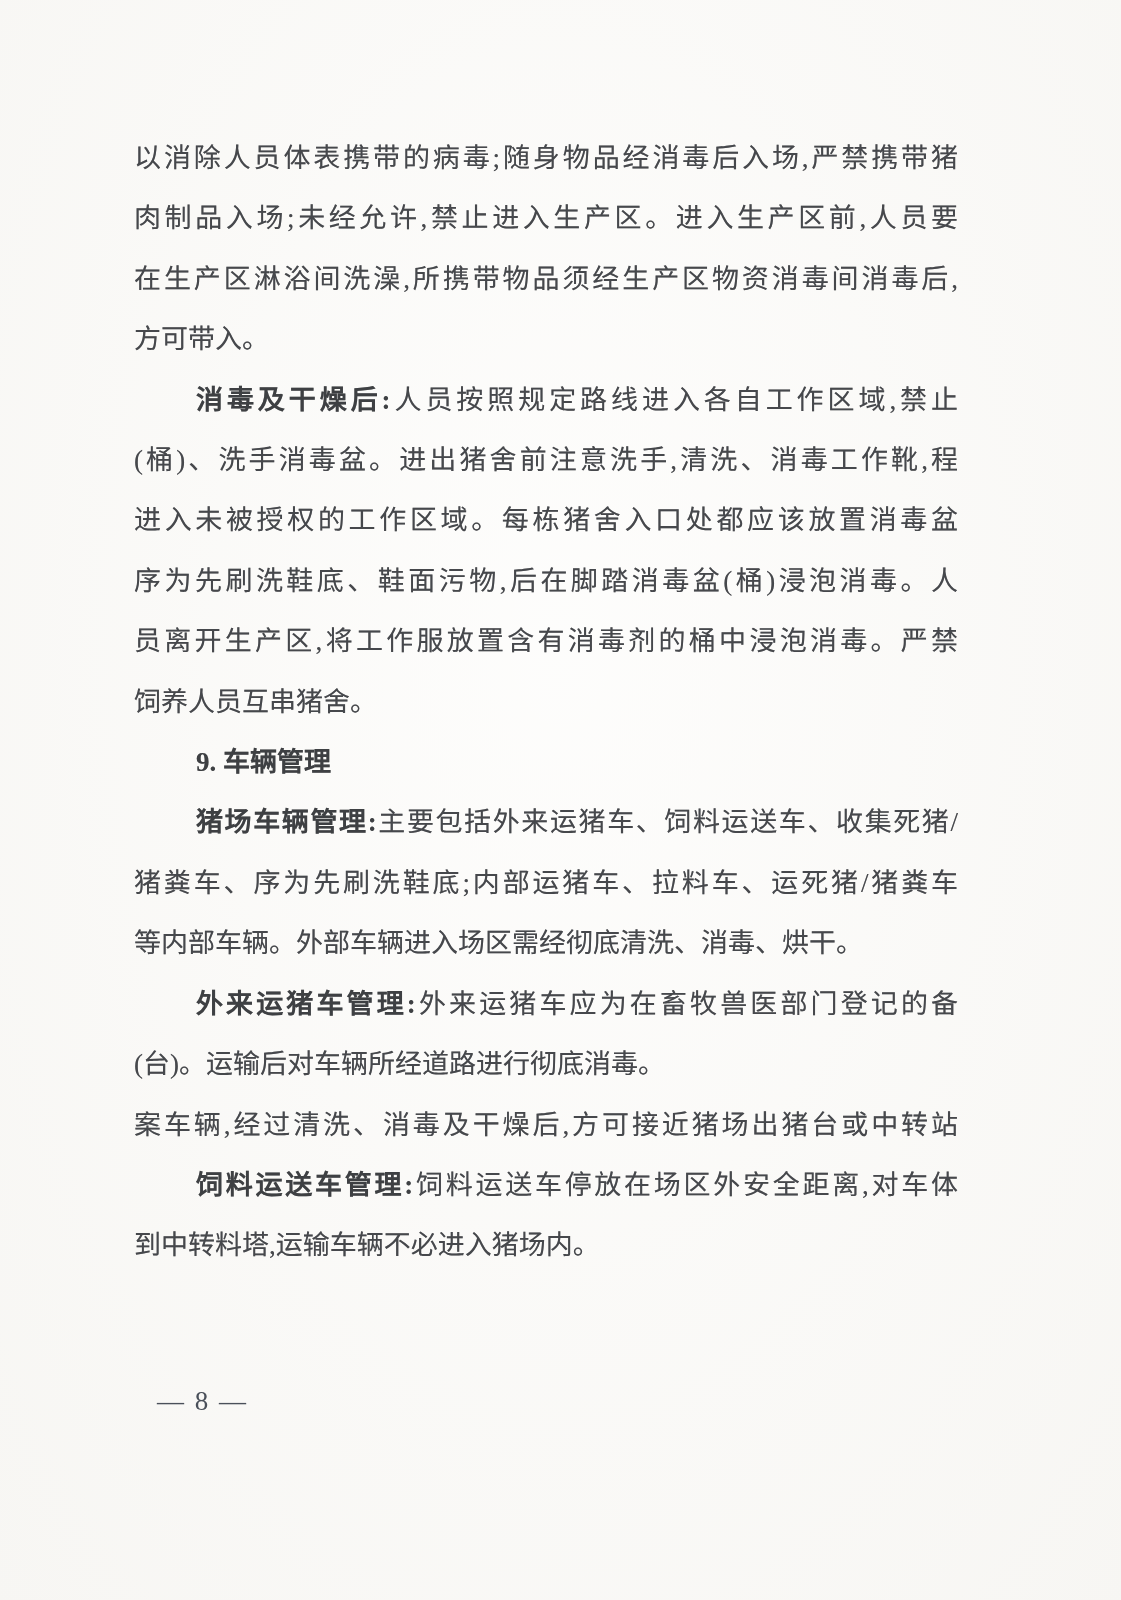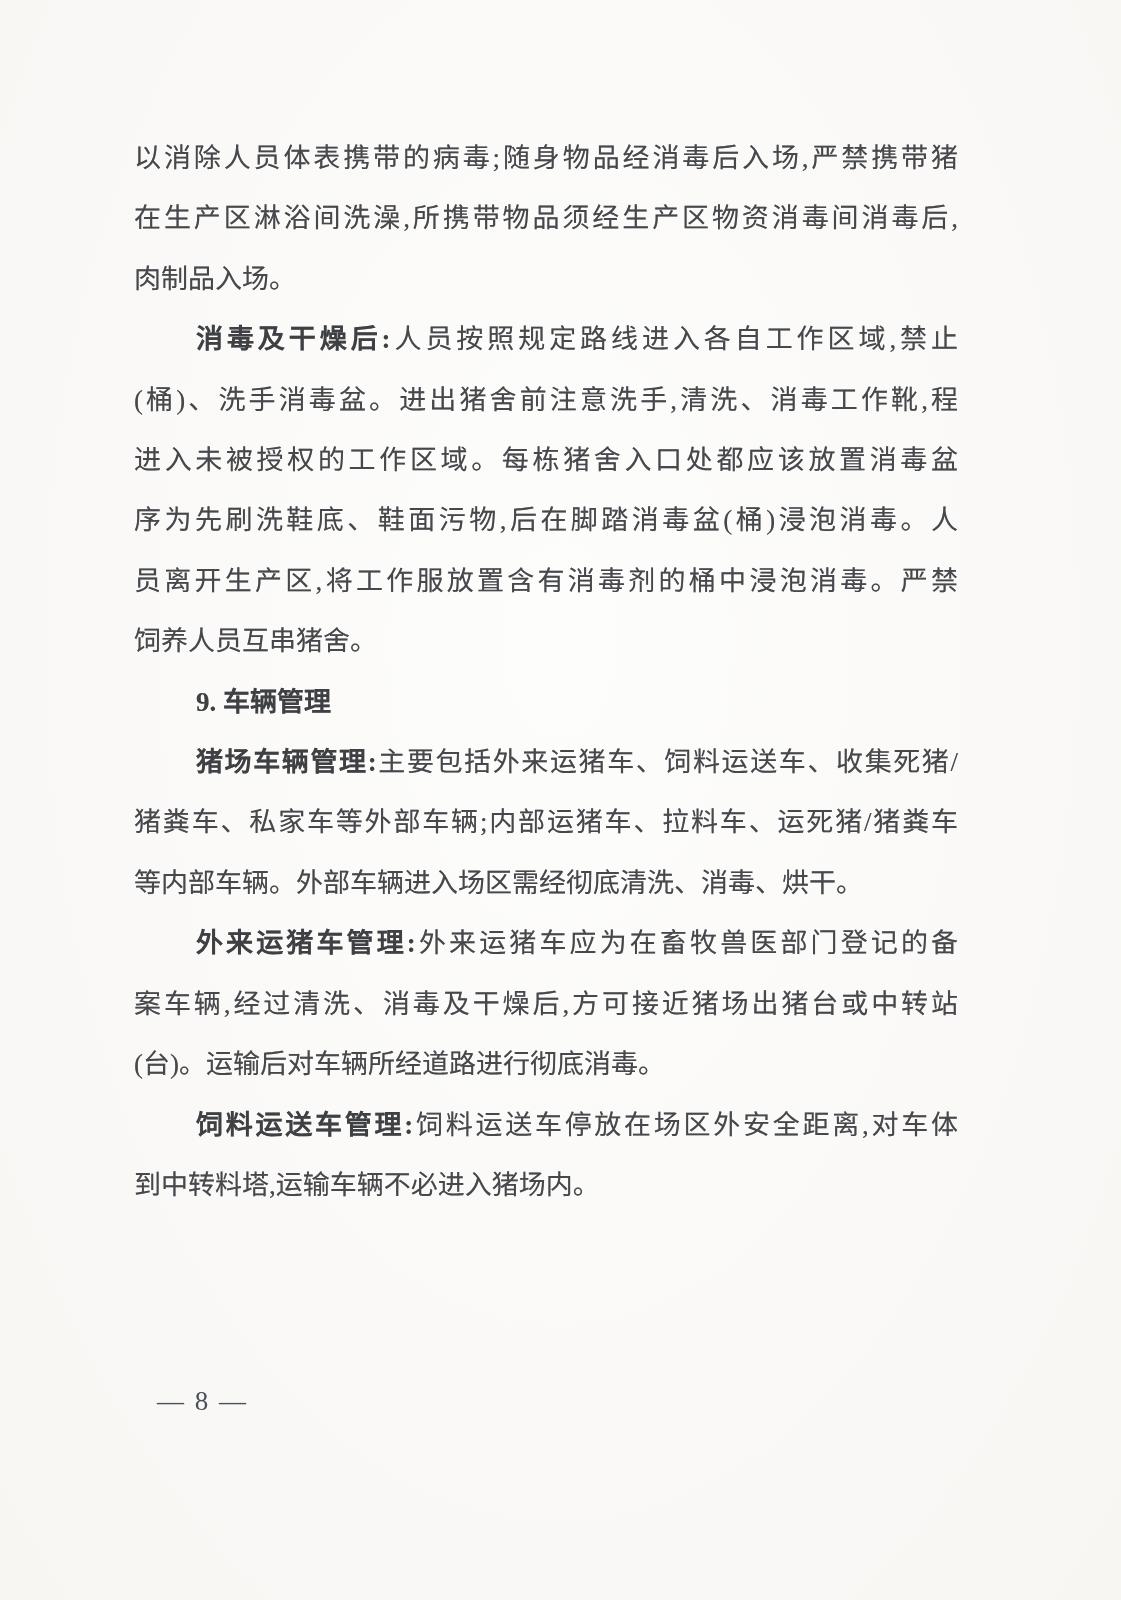--- a/index.html
+++ b/index.html
@@ -48,43 +48,44 @@
     letter-spacing: 2px;
   }
 </style>
 </head>
 <body style="background: rgb(251, 250, 247);">
 
 <div class="page">
   <div class="text-block" id="text-block" style="color: rgb(70, 72, 76);">
       <div class="para">
         <div class="line just"><span>以消除人员体表携带的病毒;随身物品经消毒后入场,严禁携带猪</span></div>
+        <div class="line just"><span>肉制品入场;未经允许,禁止进入生产区。进入生产区前,人员要</span></div>
         <div class="line just"><span>在生产区淋浴间洗澡,所携带物品须经生产区物资消毒间消毒后,</span></div>
-        <div class="line"><span>肉制品入场。</span></div>
+        <div class="line"><span>方可带入。</span></div>
       </div>
       <div class="para">
         <div class="line just indent"><span class="b">消毒及干燥后:</span><span>人员按照规定路线进入各自工作区域,禁止</span></div>
         <div class="line just"><span>(桶)、洗手消毒盆。进出猪舍前注意洗手,清洗、消毒工作靴,程</span></div>
         <div class="line just"><span>进入未被授权的工作区域。每栋猪舍入口处都应该放置消毒盆</span></div>
         <div class="line just"><span>序为先刷洗鞋底、鞋面污物,后在脚踏消毒盆(桶)浸泡消毒。人</span></div>
         <div class="line just"><span>员离开生产区,将工作服放置含有消毒剂的桶中浸泡消毒。严禁</span></div>
         <div class="line"><span>饲养人员互串猪舍。</span></div>
       </div>
       <div class="para">
         <div class="line indent"><span class="b">9. 车辆管理</span></div>
       </div>
       <div class="para">
         <div class="line just indent"><span class="b">猪场车辆管理:</span><span>主要包括外来运猪车、饲料运送车、收集死猪/</span></div>
-        <div class="line just"><span>猪粪车、私家车等外部车辆;内部运猪车、拉料车、运死猪/猪粪车</span></div>
+        <div class="line just"><span>猪粪车、序为先刷洗鞋底;内部运猪车、拉料车、运死猪/猪粪车</span></div>
         <div class="line"><span>等内部车辆。外部车辆进入场区需经彻底清洗、消毒、烘干。</span></div>
       </div>
       <div class="para">
         <div class="line just indent"><span class="b">外来运猪车管理:</span><span>外来运猪车应为在畜牧兽医部门登记的备</span></div>
+        <div class="line"><span>(台)。运输后对车辆所经道路进行彻底消毒。</span></div>
         <div class="line just"><span>案车辆,经过清洗、消毒及干燥后,方可接近猪场出猪台或中转站</span></div>
-        <div class="line"><span>(台)。运输后对车辆所经道路进行彻底消毒。</span></div>
       </div>
       <div class="para">
         <div class="line just indent"><span class="b">饲料运送车管理:</span><span>饲料运送车停放在场区外安全距离,对车体</span></div>
         <div class="line"><span>到中转料塔,运输车辆不必进入猪场内。</span></div>
       </div>
     </div>
   <div class="footer">— 8 —</div>
 </div>
 
 </body></html>

